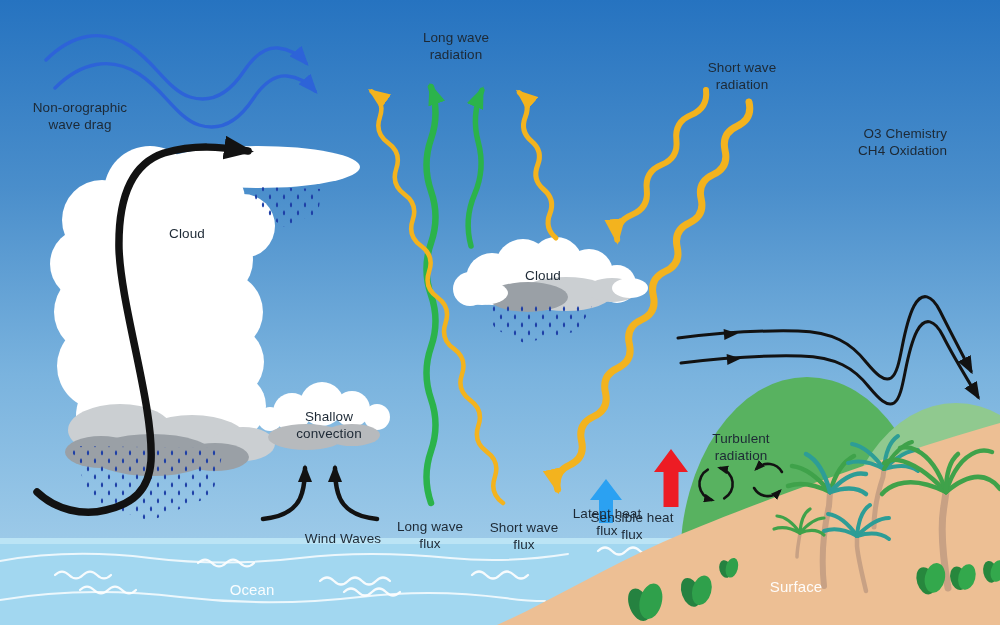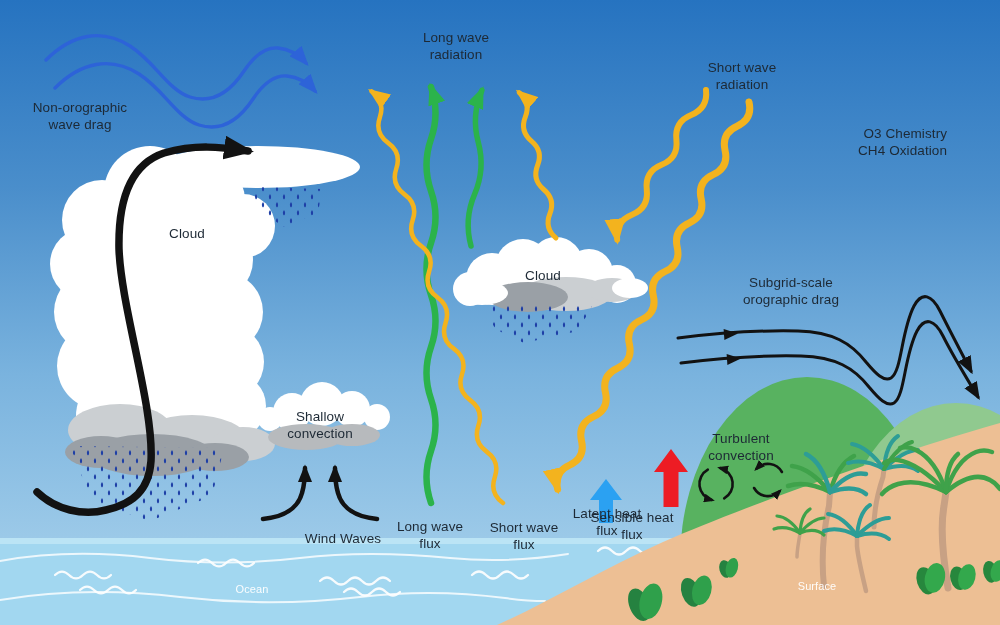--- a/index.html
+++ b/index.html
@@ -8,21 +8,21 @@
     font-family:"Liberation Sans", sans-serif;
   }
   #scene{position:absolute;left:0;top:0;}
   .lbl{
     position:absolute;transform:translate(-50%,-50%);
     text-align:center;white-space:pre-line;
     font-size:13.5px;line-height:1.24;color:#1d2935;
     letter-spacing:.1px;pointer-events:none;
   }
   .lbl-left{transform:none;text-align:right;}
-  .lbl-white{color:rgba(255,255,255,.95);font-size:11px;}
+  .lbl-white{color:rgba(255,255,255,.95);font-size:15px;}
 </style>
 </head>
 <body>
 
 <div id="stage">
 <svg id="scene" width="1000" height="625" viewBox="0 0 1000 625">
   <defs>
     <linearGradient id="sky" x1="0" y1="0" x2="0" y2="1">
       <stop offset="0%" stop-color="#2673c0"></stop>
       <stop offset="30%" stop-color="#4a8ecb"></stop>
@@ -295,30 +295,28 @@
   <div class="lbl" style="left:80px;top:117px">Non-orographic
 wave drag</div>
   <div class="lbl" style="left:456px;top:47px">Long wave
 radiation</div>
   <div class="lbl" style="left:742px;top:77px">Short wave
 radiation</div>
   <div class="lbl lbl-left" style="left:858px;top:126px">O3 Chemistry
 CH4 Oxidation</div>
   <div class="lbl" style="left:187px;top:234px">Cloud</div>
   <div class="lbl" style="left:543px;top:276px">Cloud</div>
-  <div class="lbl" style="left:791px;top:292px">Subgrid-scale
-orographic drag</div>
-  <div class="lbl" style="left:320px;top:426px">Shallow
+  <div class="lbl" style="left:329px;top:426px">Shallow
 convection</div>
   <div class="lbl" style="left:741px;top:448px">Turbulent
-convection</div>
+radiation</div>
   <div class="lbl" style="left:343px;top:539px">Wind Waves</div>
   <div class="lbl" style="left:430px;top:536px">Long wave
 flux</div>
   <div class="lbl" style="left:524px;top:537px">Short wave
 flux</div>
   <div class="lbl" style="left:607px;top:523px">Latent heat
 flux</div>
   <div class="lbl" style="left:632px;top:527px">Sensible heat
 flux</div>
   <div class="lbl lbl-white" style="left:252px;top:590px">Ocean</div>
-  <div class="lbl lbl-white" style="left:817px;top:587px">Surface</div>
+  <div class="lbl lbl-white" style="left:796px;top:587px">Surface</div>
 </div>
 
 </body></html>

